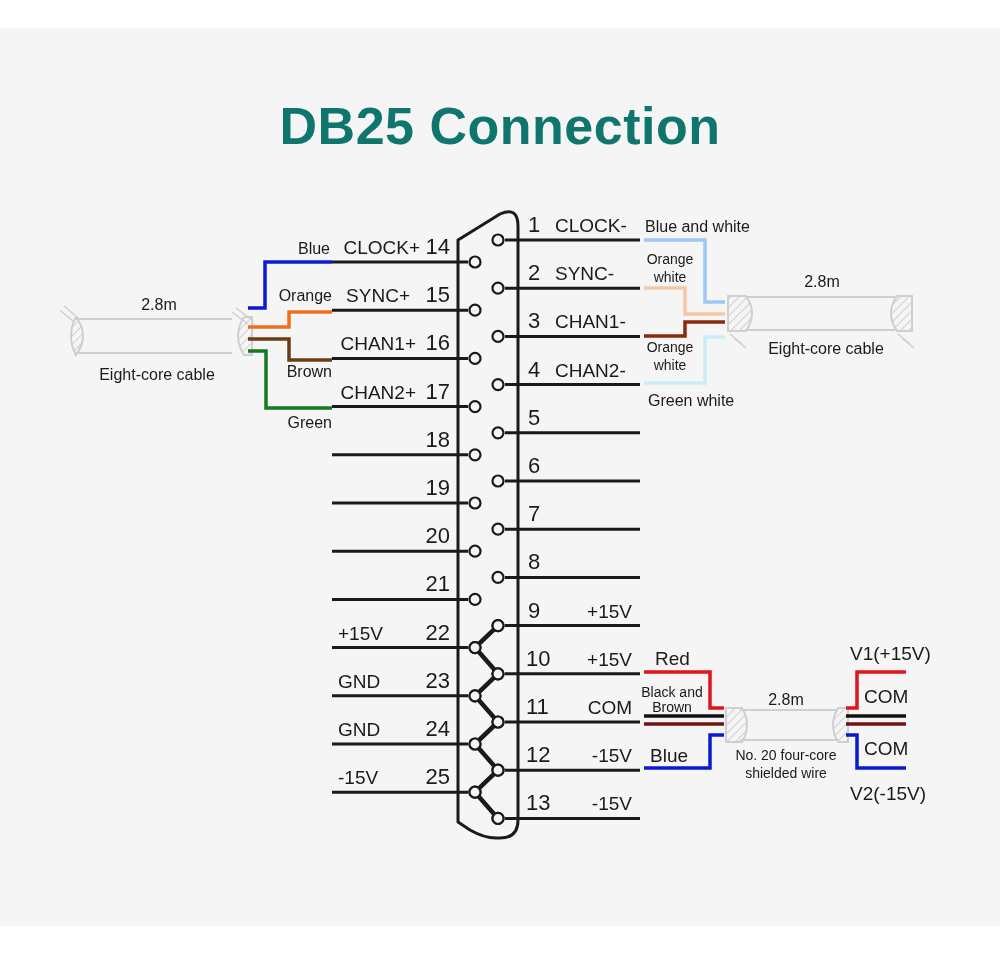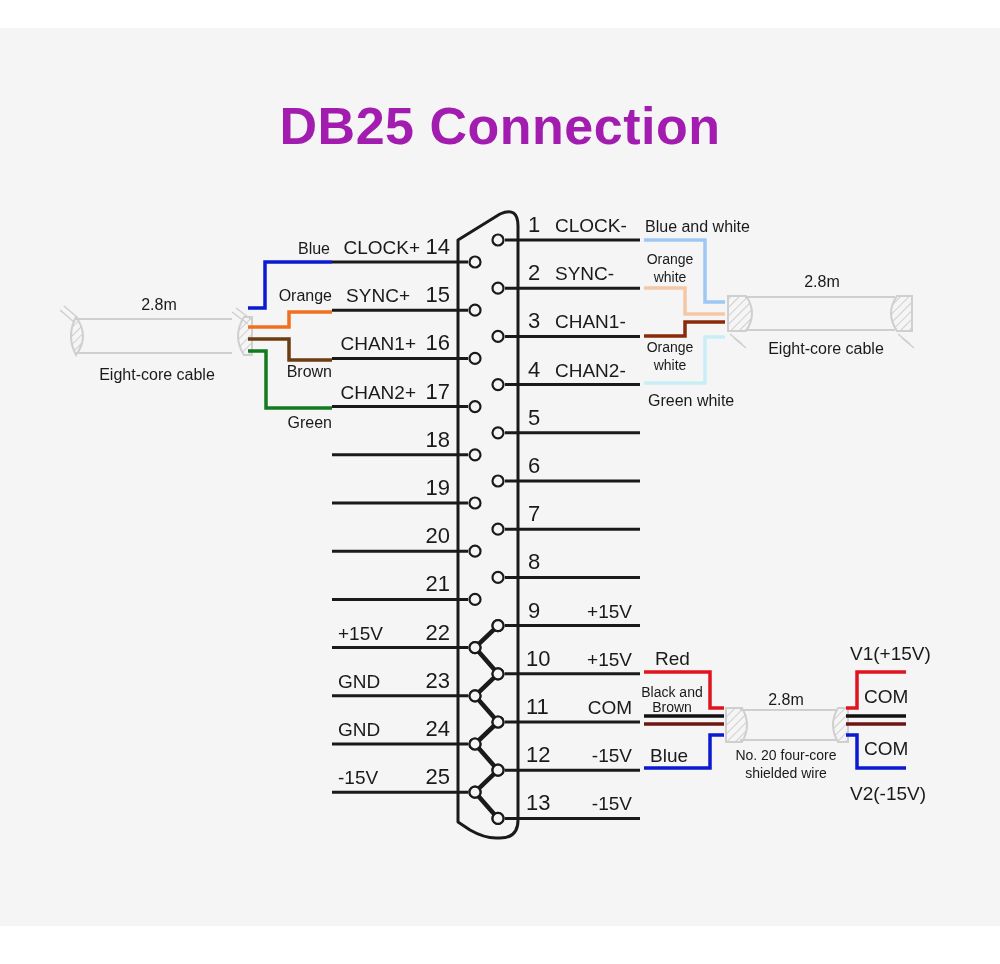--- a/index.html
+++ b/index.html
@@ -1,21 +1,21 @@
 <!DOCTYPE html>
 <html><head>
 <meta charset="utf-8">
 <style>
   html, body { margin: 0; padding: 0; background: #ffffff; }
   body { width: 1000px; height: 964px; position: relative; overflow: hidden;
          font-family: "Liberation Sans", "DejaVu Sans", sans-serif; }
   .panel { position: absolute; left: 0; top: 28px; width: 1000px; height: 898px; background: #f5f5f5; }
   .title { position: absolute; left: 0; top: 96px; width: 1000px; text-align: center;
            font-family: "Liberation Sans", sans-serif; font-weight: bold; font-size: 52px;
-           color: #a21caf; letter-spacing: 0.5px; margin: 0; }
+           color: #0f766e; letter-spacing: 0.5px; margin: 0; }
   svg.diagram { position: absolute; left: 0; top: 0; width: 1000px; height: 964px; }
   svg text { font-family: "Liberation Sans", "DejaVu Sans", sans-serif; fill: #1a1a1a; }
   .pin-num { font-size: 22px; }
   .sig { font-size: 19px; }
   .wire-lbl { font-size: 16px; }
   .wire-lbl-sm { font-size: 14px; }
   .cable-lbl { font-size: 16px; }
 </style>
 </head>
 <body>

